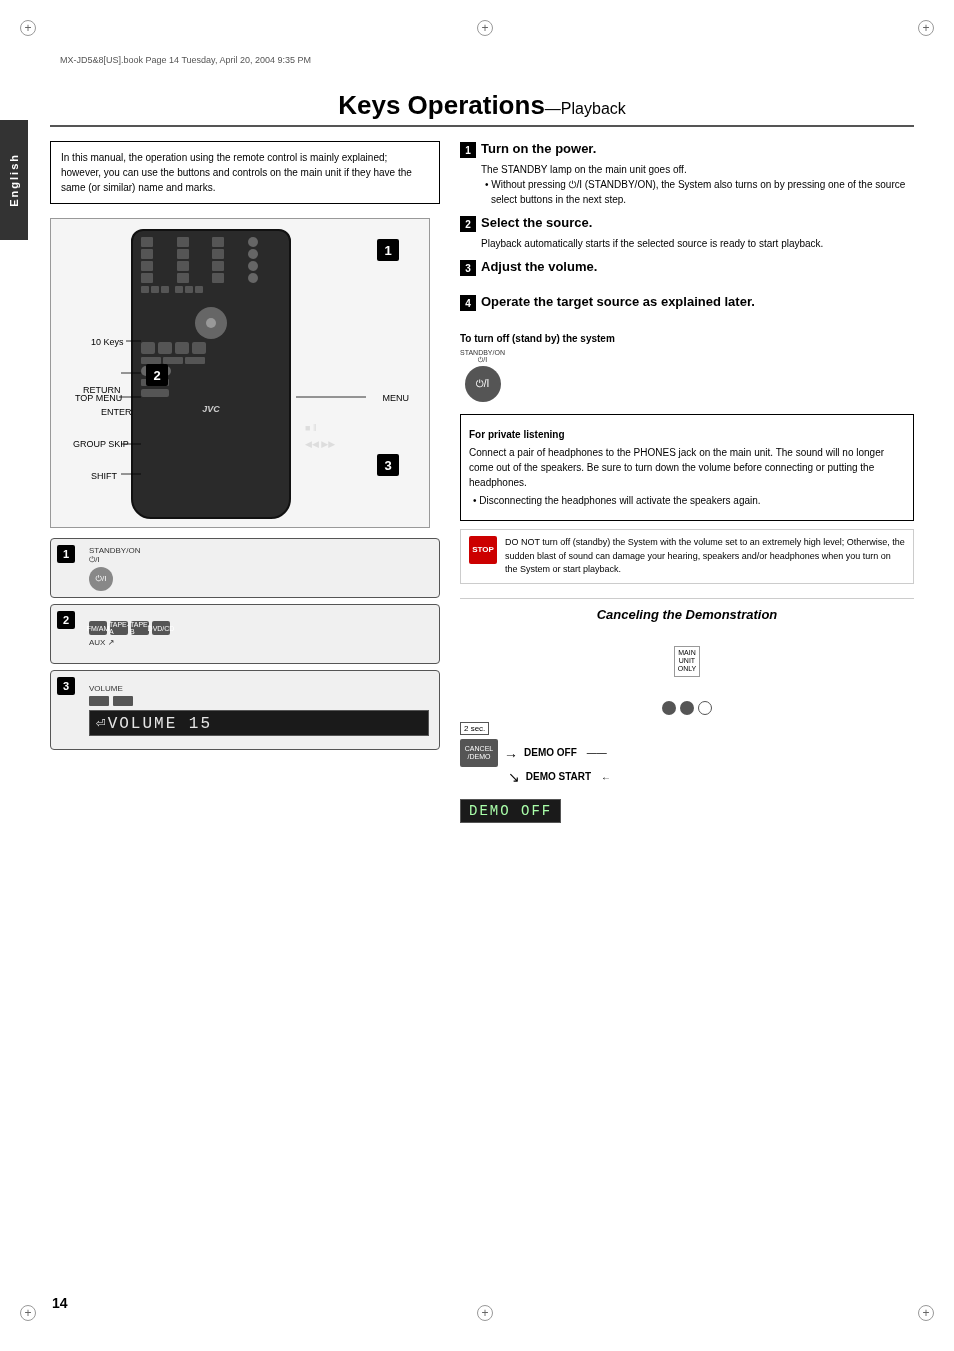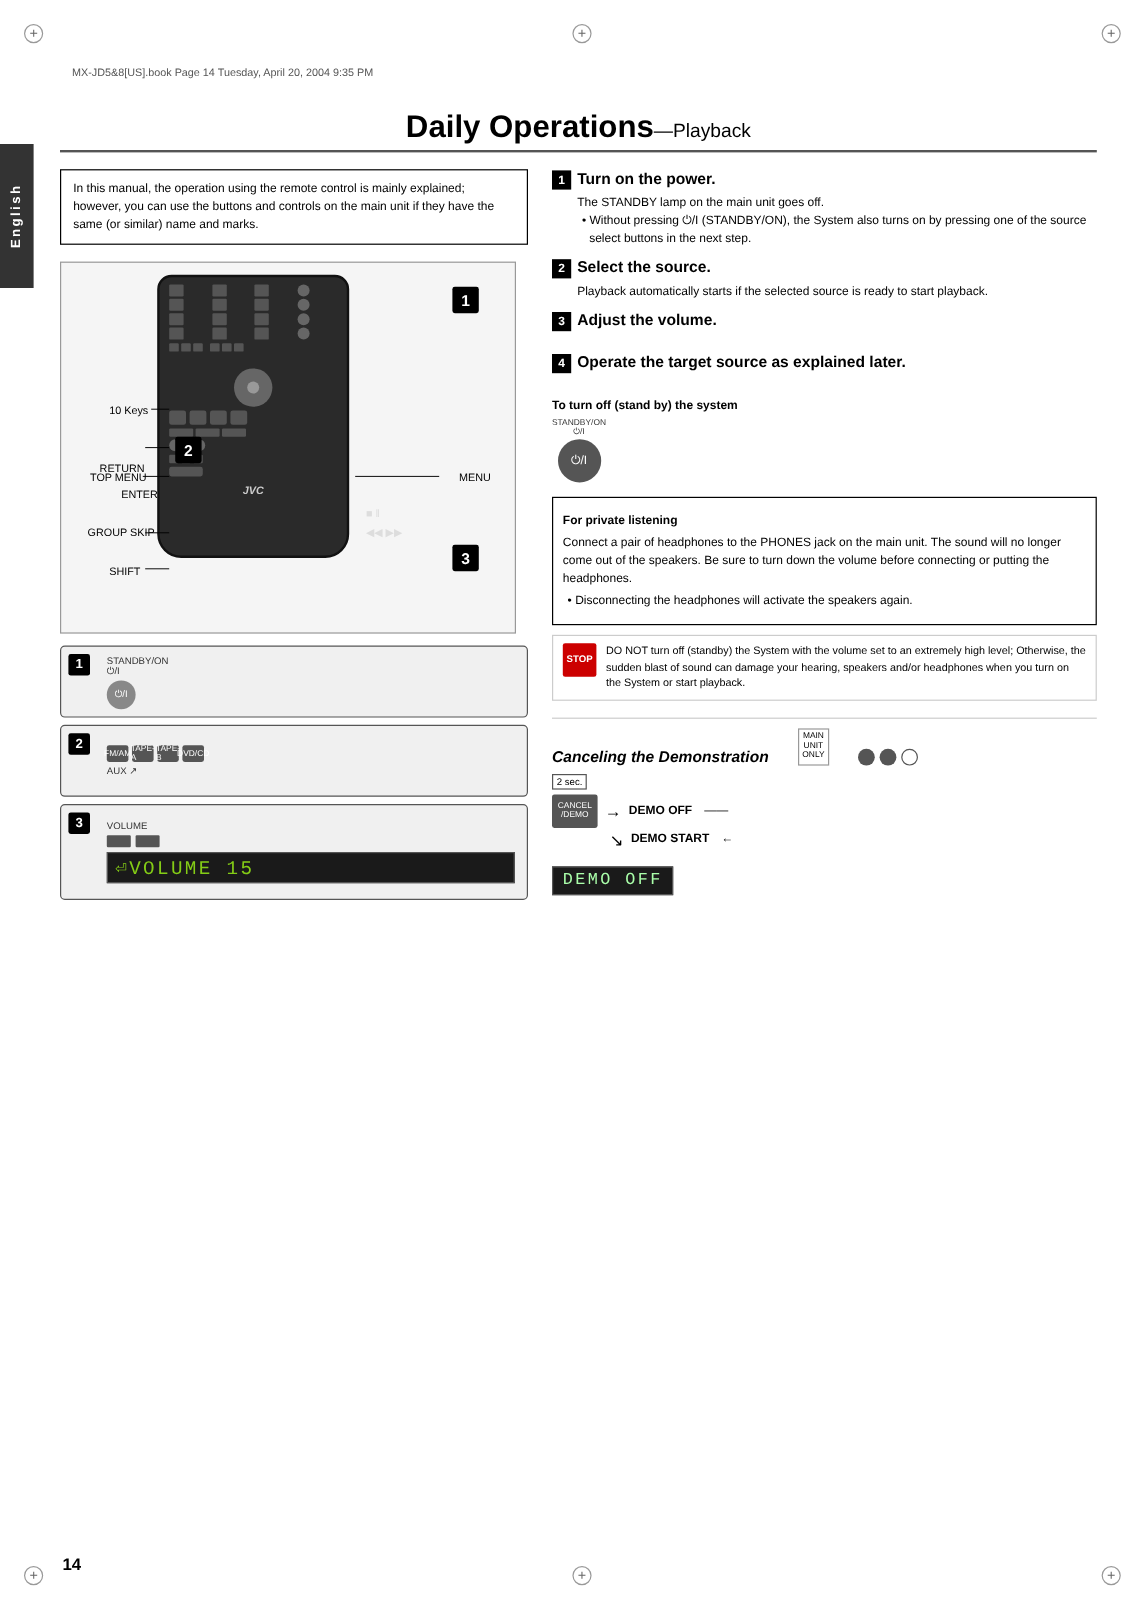--- a/index.html
+++ b/index.html
@@ -122,21 +122,21 @@
       margin-bottom: 10px;
       overflow: hidden;
     }
 
     
     .remote {
       position: absolute;
       left: 80px;
       top: 10px;
       width: 160px;
-      height: 236px;
+      height: 290px;
       background: #2a2a2a;
       border-radius: 12px 12px 20px 20px;
       border: 2px solid #111;
     }
     .remote-top-section {
       padding: 6px 8px;
     }
     .remote-buttons-grid {
       display: grid;
       grid-template-columns: repeat(4, 1fr);
@@ -262,21 +262,21 @@
     }
     .dp-standby {
       width: 24px; height: 24px;
       background: #888;
       border-radius: 50%;
       display: flex; align-items: center; justify-content: center;
       font-size: 8px; color: #fff;
     }
     .dp-volume-display {
       background: #1a1a1a;
-      color: #84cc16;
+      color: #e5e5e5;
       font-family: 'Courier New', monospace;
       font-size: 16px;
       letter-spacing: 2px;
       padding: 2px 6px;
       border: 1px solid #555;
     }
 
     
     .section-header {
       display: flex;
@@ -385,23 +385,24 @@
     }
 
     
     .cancel-section {
       margin-top: 14px;
       border-top: 1px solid #ccc;
       padding-top: 8px;
     }
     .cancel-header {
       display: flex;
-      align-items: flex-end;
+      align-items: center;
       gap: 24px;
       margin-bottom: 8px;
+      flex-direction: column;
     }
     .cancel-title {
       font-size: 13px;
       font-weight: bold;
       font-style: italic;
     }
     .main-unit-only {
       border: 1px solid #999;
       font-size: 7px;
       padding: 2px 3px;
@@ -499,21 +500,21 @@
   <div class="side-tab">
     <span class="side-tab-text">English</span>
   </div>
 
   <div class="page-number">14</div>
 
   <div class="main-content">
 
     <div style="text-align:center; margin-bottom:4px;">
       <span class="page-title">
-        <span>Daily Operations</span><span style="font-size:16px; font-weight:normal;">—Playback</span>
+        <span>Keys Operations</span><span style="font-size:16px; font-weight:normal;">—Playback</span>
       </span>
     </div>
     <div class="title-divider"></div>
 
     <div class="two-col">
 
       <div class="left-col">
 
         <div class="info-box">
           <span>In this manual, the operation using the remote control is mainly explained; however, you can use the buttons and controls on the main unit if they have the same (or similar) name and marks.</span>

